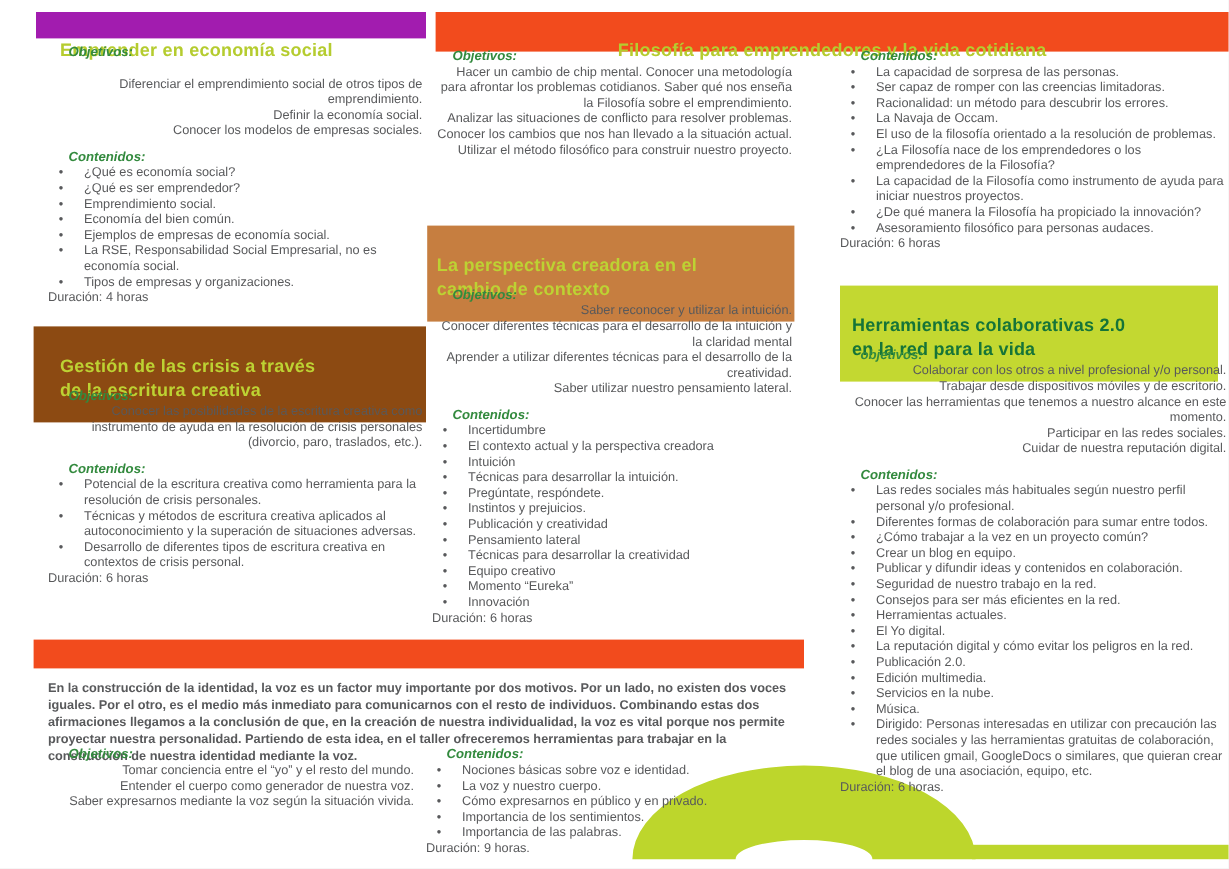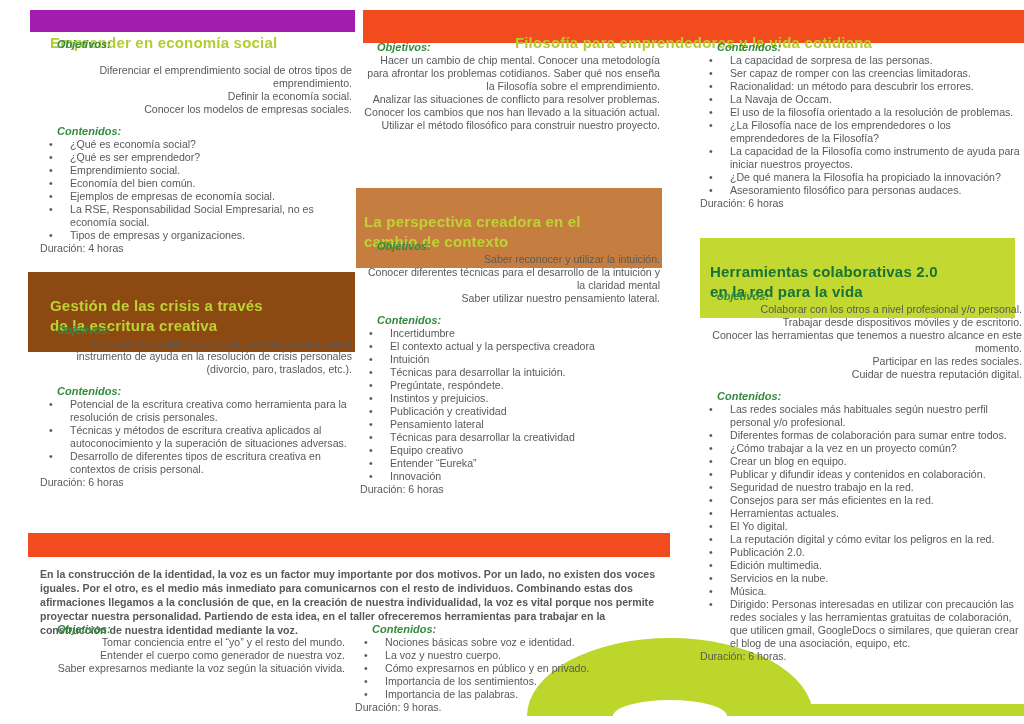--- a/index.html
+++ b/index.html
@@ -150,20 +150,21 @@
 
   <div class="bar bar-tan two-line" style="left:356px; top:188px; width:306px; padding-left:8px;">
     <span>La perspectiva creadora en el
 cambio de contexto</span>
   </div>
   <div class="content" style="left:360px; top:240px; width:300px;">
     <div class="h-green">Objetivos:</div>
     <div>
         <div class="line">Saber reconocer y utilizar la intuición.</div>
         <div class="line">Conocer diferentes técnicas para el desarrollo de la intuición y la claridad mental</div>
+        <div class="line">Aprender a utilizar diferentes técnicas para el desarrollo de la creatividad.</div>
         <div class="line">Saber utilizar nuestro pensamiento lateral.</div>
       </div>
     <div class="h-green block-gap">Contenidos:</div>
     <div>
         <div class="bullet-item">
           <span class="bullet">•</span>
           <span class="bullet-text">Incertidumbre</span>
         </div>
         <div class="bullet-item">
           <span class="bullet">•</span>
@@ -196,21 +197,21 @@
         <div class="bullet-item">
           <span class="bullet">•</span>
           <span class="bullet-text">Técnicas para desarrollar la creatividad</span>
         </div>
         <div class="bullet-item">
           <span class="bullet">•</span>
           <span class="bullet-text">Equipo creativo</span>
         </div>
         <div class="bullet-item">
           <span class="bullet">•</span>
-          <span class="bullet-text">Entender “Eureka”</span>
+          <span class="bullet-text">Momento “Eureka”</span>
         </div>
         <div class="bullet-item">
           <span class="bullet">•</span>
           <span class="bullet-text">Innovación</span>
         </div>
       </div>
     <div class="duracion">Duración: 6 horas</div>
   </div>
 
   <div class="bar bar-brown two-line" style="left:28px; top:272px; width:327px; padding-left:22px;">

